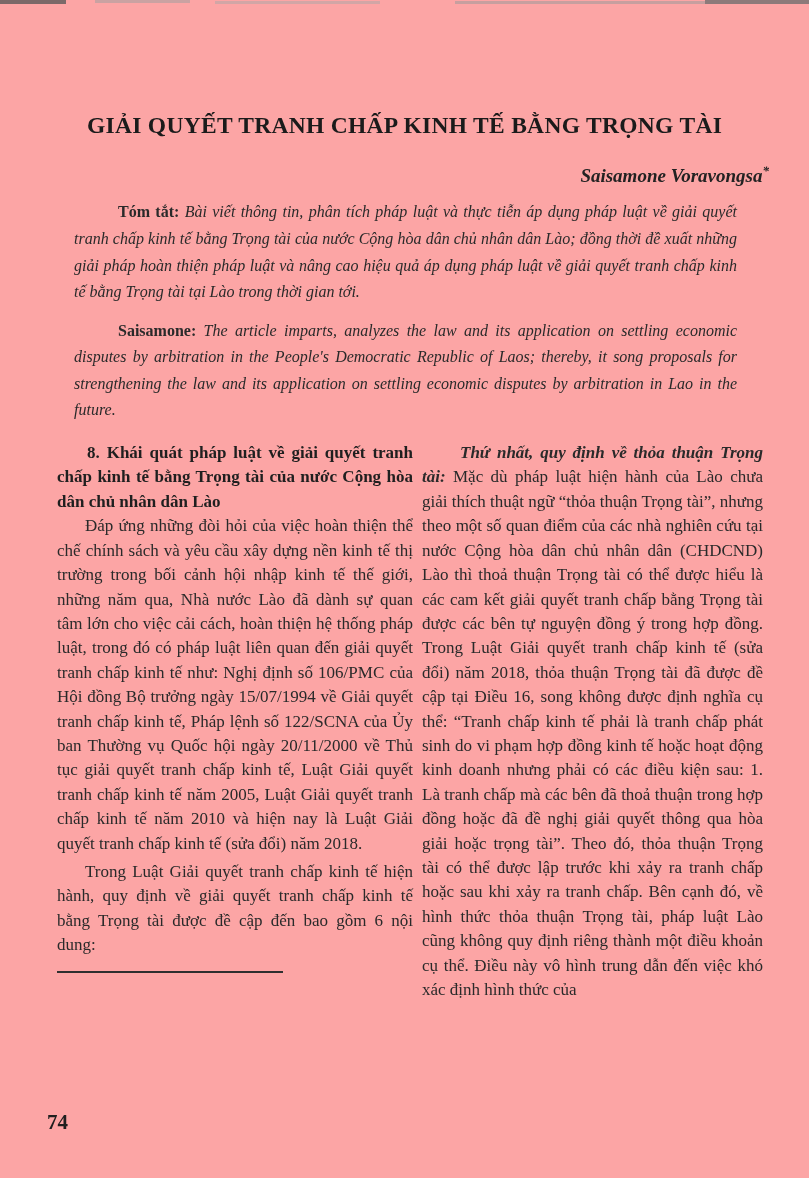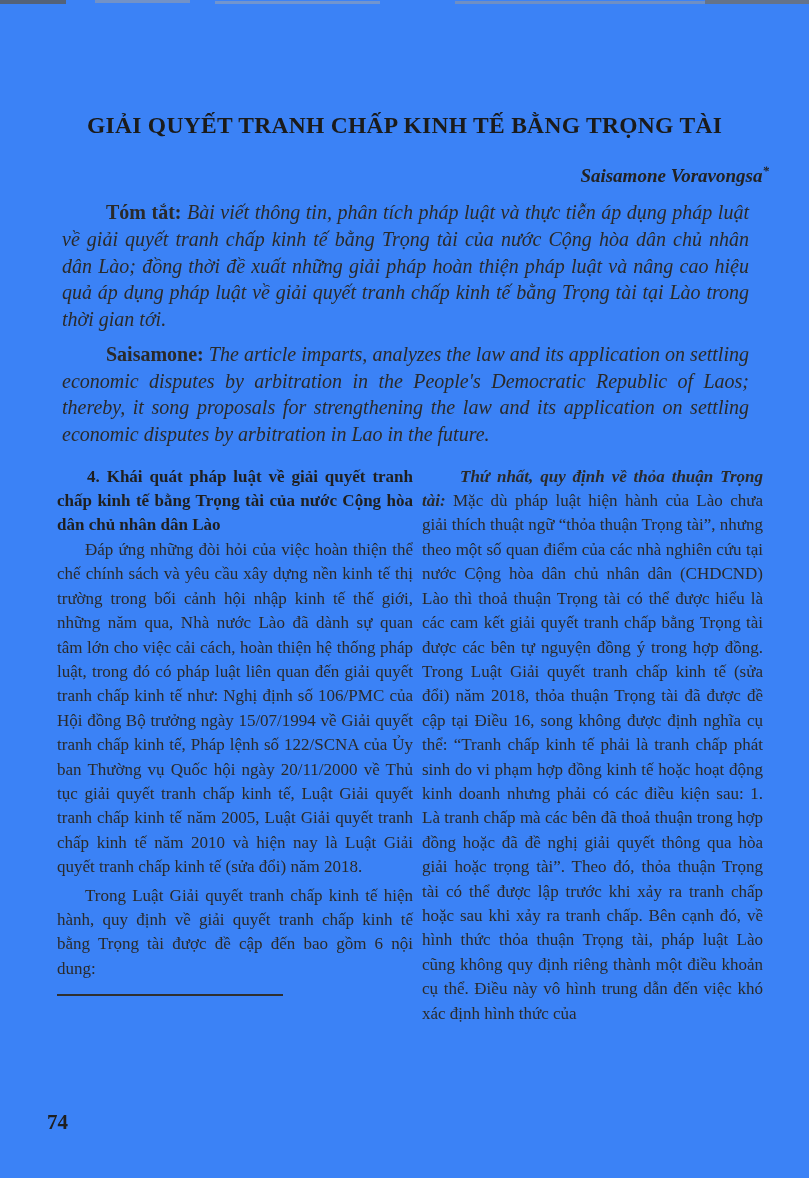--- a/index.html
+++ b/index.html
@@ -1,20 +1,20 @@
 <!DOCTYPE html>
 <html><head>
 <meta charset="utf-8">
 <style>
   html,body{margin:0;padding:0;background:#e9e9e7;}
   .page{
     position:relative;
     width:809px;height:1178px;
     margin:0 auto;
-    background:#3b82f6;
+    background:#fca5a5;
     font-family:"Liberation Serif", serif;
     color:#262626;
     overflow:hidden;
   }
   
   .edge{position:absolute;top:0;}
   .e1{left:0;width:66px;height:4px;background:#5a5a5a;opacity:.8;}
   .e2{left:95px;width:95px;height:3px;background:#a0a0a0;opacity:.55;}
   .e3{left:215px;top:1px;width:165px;height:3px;background:#a8a8a8;opacity:.5;}
   .e4{left:455px;top:1px;width:250px;height:3px;background:#9b9b9b;opacity:.55;}
@@ -34,22 +34,22 @@
     text-align:right;
     font-size:19px;
     font-weight:700;
     font-style:italic;
     color:#222;
   }
   .author sup{font-size:13px;}
 
   .abstracts{margin:12px 60px 0 62px;}
   .abstracts p{
-    margin:0;
-    font-size:20px;
+    margin:12px;
+    font-size:16px;
     line-height:26.6px;
     text-align:justify;
     font-style:italic;
     text-indent:44px;
     color:#2a2a2a;
   }
   .abstracts p + p{margin-top:9px;}
   .abstracts .label{font-weight:700;font-style:normal;}
 
   .columns{
@@ -116,21 +116,21 @@
     <span>Saisamone Voravongsa</span><sup>*</sup>
   </div>
 
   <div class="abstracts">
     <p><span class="label">Tóm tắt:</span><span> Bài viết thông tin, phân tích pháp luật và thực tiễn áp dụng pháp luật về giải quyết tranh chấp kinh tế bằng Trọng tài của nước Cộng hòa dân chủ nhân dân Lào; đồng thời đề xuất những giải pháp hoàn thiện pháp luật và nâng cao hiệu quả áp dụng pháp luật về giải quyết tranh chấp kinh tế bằng Trọng tài tại Lào trong thời gian tới.</span></p>
     <p><span class="label">Saisamone:</span><span> The article imparts, analyzes the law and its application on settling economic disputes by arbitration in the People's Democratic Republic of Laos; thereby, it song proposals for strengthening the law and its application on settling economic disputes by arbitration in Lao in the future.</span></p>
   </div>
 
   <div class="columns">
     <div class="col col-left">
-      <p class="heading">4. Khái quát pháp luật về giải quyết tranh chấp kinh tế bằng Trọng tài của nước Cộng hòa dân chủ nhân dân Lào</p>
+      <p class="heading">8. Khái quát pháp luật về giải quyết tranh chấp kinh tế bằng Trọng tài của nước Cộng hòa dân chủ nhân dân Lào</p>
       <p class="body">Đáp ứng những đòi hỏi của việc hoàn thiện thể chế chính sách và yêu cầu xây dựng nền kinh tế thị trường trong bối cảnh hội nhập kinh tế thế giới, những năm qua, Nhà nước Lào đã dành sự quan tâm lớn cho việc cải cách, hoàn thiện hệ thống pháp luật, trong đó có pháp luật liên quan đến giải quyết tranh chấp kinh tế như: Nghị định số 106/PMC của Hội đồng Bộ trưởng ngày 15/07/1994 về Giải quyết tranh chấp kinh tế, Pháp lệnh số 122/SCNA của Ủy ban Thường vụ Quốc hội ngày 20/11/2000 về Thủ tục giải quyết tranh chấp kinh tế, Luật Giải quyết tranh chấp kinh tế năm 2005, Luật Giải quyết tranh chấp kinh tế năm 2010 và hiện nay là Luật Giải quyết tranh chấp kinh tế (sửa đổi) năm 2018.</p>
       <p class="body">Trong Luật Giải quyết tranh chấp kinh tế hiện hành, quy định về giải quyết tranh chấp kinh tế bằng Trọng tài được đề cập đến bao gồm 6 nội dung:</p>
       <hr class="footnote-rule">
     </div>
     <div class="col col-right">
       <p><span class="run-bold-italic">Thứ nhất, quy định về thỏa thuận Trọng tài: </span><span class="run-normal">Mặc dù pháp luật hiện hành của Lào chưa giải thích thuật ngữ </span><span class="run-italic">“thỏa thuận Trọng tài”</span><span class="run-normal">, nhưng theo một số quan điểm của các nhà nghiên cứu tại nước Cộng hòa dân chủ nhân dân (CHDCND) Lào thì thoả thuận Trọng tài có thể được hiểu là các cam kết giải quyết tranh chấp bằng Trọng tài được các bên tự nguyện đồng ý trong hợp đồng. Trong Luật Giải quyết tranh chấp kinh tế (sửa đổi) năm 2018, thỏa thuận Trọng tài đã được đề cập tại Điều 16, song không được định nghĩa cụ thể: </span><span class="run-italic">“Tranh chấp kinh tế phải là tranh chấp phát sinh do vi phạm hợp đồng kinh tế hoặc hoạt động kinh doanh nhưng phải có các điều kiện sau: 1. Là tranh chấp mà các bên đã thoả thuận trong hợp đồng hoặc đã đề nghị giải quyết thông qua hòa giải hoặc trọng tài”</span><span class="run-normal">. Theo đó, thỏa thuận Trọng tài có thể được lập trước khi xảy ra tranh chấp hoặc sau khi xảy ra tranh chấp. Bên cạnh đó, về hình thức thỏa thuận Trọng tài, pháp luật Lào cũng không quy định riêng thành một điều khoản cụ thể. Điều này vô hình trung dẫn đến việc khó xác định hình thức của</span></p>
     </div>
   </div>
 
   <div class="page-number">74</div>

